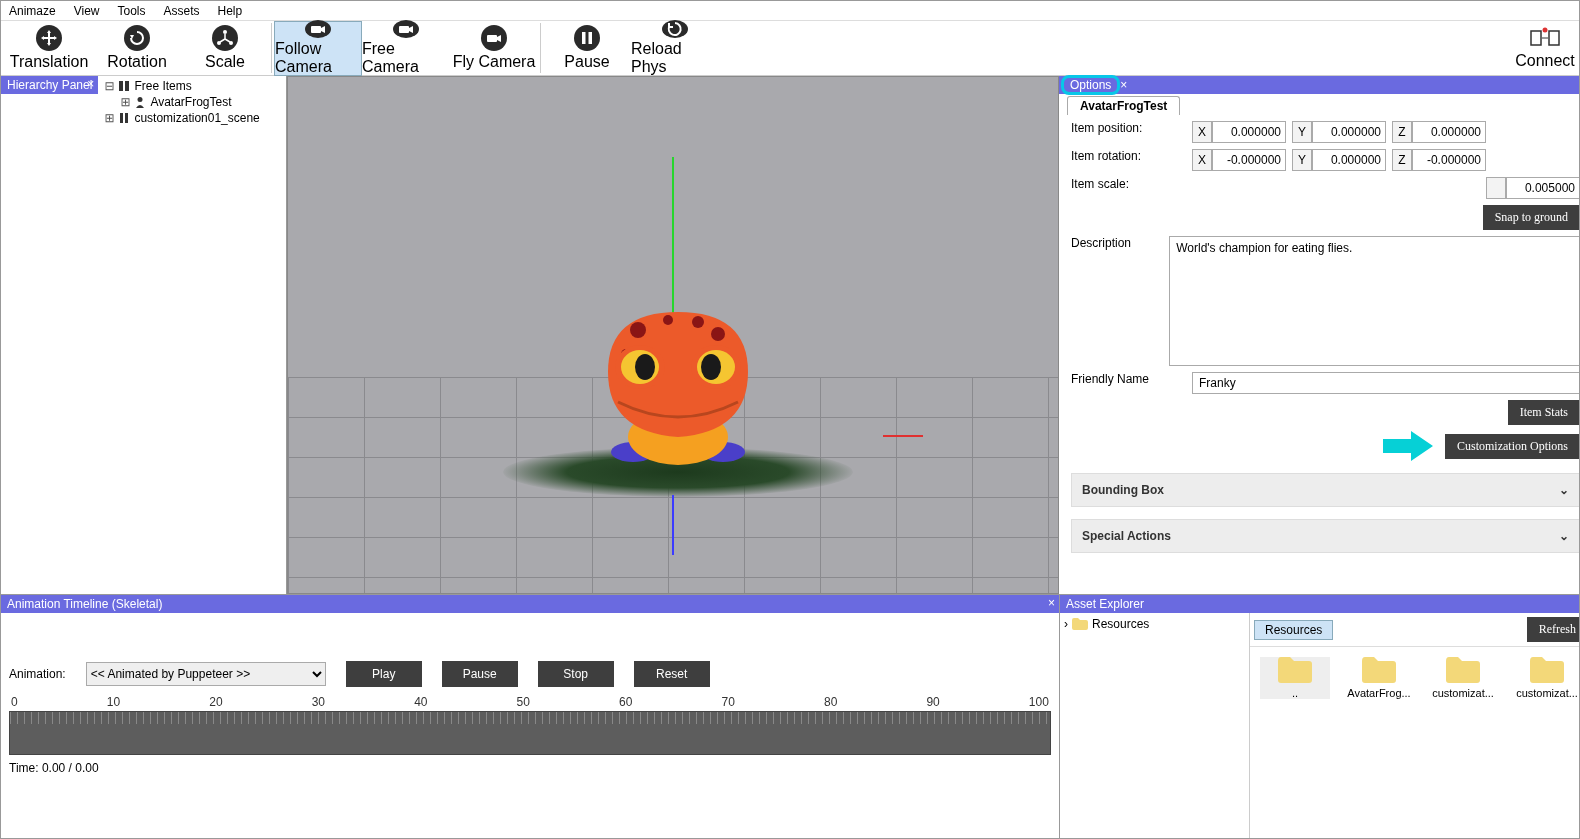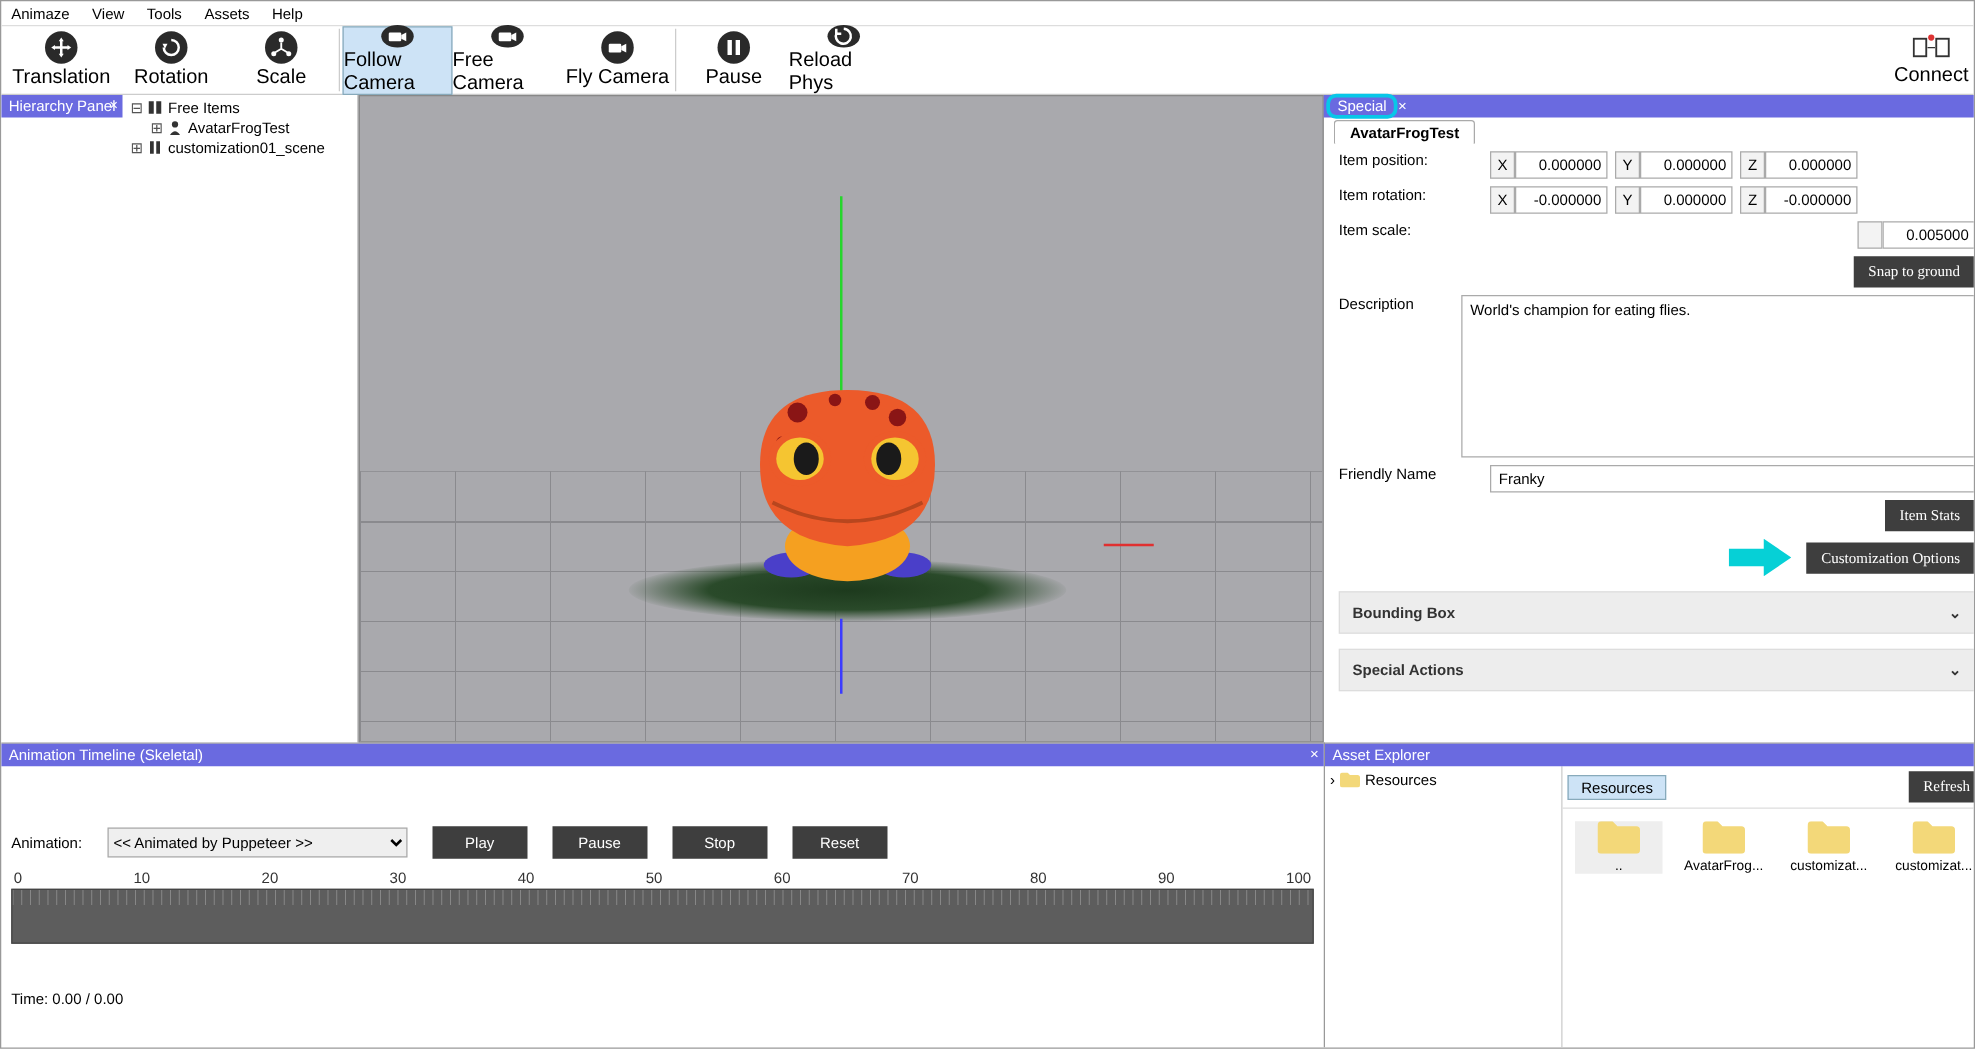--- a/index.html
+++ b/index.html
@@ -42,21 +42,21 @@
 .collapse { background: #ededed; border: 1px solid #ddd; padding: 6px 10px; margin-top: 6px; display: flex; justify-content: space-between; font-weight: bold; color: #333; cursor: pointer; height: 34px; align-items: center; }
 .arrow-cyan { margin-left: auto; margin-right: 6px; }
 .bottom-left { grid-column: 1 / span 2; grid-row: 2; border-top: 1px solid #999; display: flex; flex-direction: column; }
 .bottom-right { grid-column: 3; grid-row: 2; border-top: 1px solid #999; border-left: 1px solid #999; display: flex; flex-direction: column; }
 .timeline-controls { display: flex; align-items: center; gap: 20px; padding: 8px; margin-top: 40px; }
 .timeline-controls select { width: 240px; height: 24px; border: 1px solid #aaa; }
 .timeline-controls button { background: #3e3e3e; color: #fff; border: none; width: 76px; height: 26px; cursor: pointer; }
 .ruler { margin: 0 8px; }
 .ruler .nums { display: flex; justify-content: space-between; font-size: 11px; color: #333; padding: 0 2px; }
 .ruler .ticks { height: 44px; background: #5d5d5d; border: 1px solid #444; margin-top: 2px; background-image: repeating-linear-gradient(to right, #888 0 1px, transparent 1px 7px); background-position: 0 0; background-size: 7px 12px; background-repeat: repeat-x; }
-.timefoot { padding: 6px 8px; margin-top: 31px; }
+.timefoot { padding: 6px 8px; }
 .asset-body { flex: 1; display: flex; }
 .asset-tree { width: 190px; border-right: 1px solid #ccc; padding: 4px; }
 .asset-main { flex: 1; display: flex; flex-direction: column; }
 .asset-top { display: flex; align-items: center; padding: 4px; gap: 6px; border-bottom: 1px solid #ddd; }
 .asset-top .crumb { background: #cde3f6; border: 1px solid #8ab; padding: 2px 10px; }
 .asset-top .refresh { margin-left: auto; }
 .folders { display: flex; gap: 14px; padding: 10px; }
 .folder { width: 70px; display: flex; flex-direction: column; align-items: center; gap: 4px; cursor: pointer; }
 .folder.sel { background: #eee; }
 .folder .ficon { width: 34px; height: 26px; }
@@ -230,21 +230,21 @@
         <ellipse cx="57" cy="95" rx="10" ry="13" fill="#1a1a1a"></ellipse>
         <ellipse cx="123" cy="95" rx="10" ry="13" fill="#1a1a1a"></ellipse>
         <path d="M30 130 Q90 160 150 130" fill="none" stroke="#b8461e" stroke-width="3"></path>
       </svg>
     </div>
     <div class="axis-z"></div>
   </div>
 
   <div class="editor">
     <div class="edhead">
-      <span class="ed-highlight">Special</span>
+      <span class="ed-highlight">Options</span>
       <span class="xbtn">×</span>
     </div>
     <div class="tabrow">
       <div class="tab">AvatarFrogTest</div>
     </div>
     <div class="body">
       <div class="edrow">
         <span class="lbl">Item position:</span>
         <div class="axis">
             <span class="albl">X</span>

